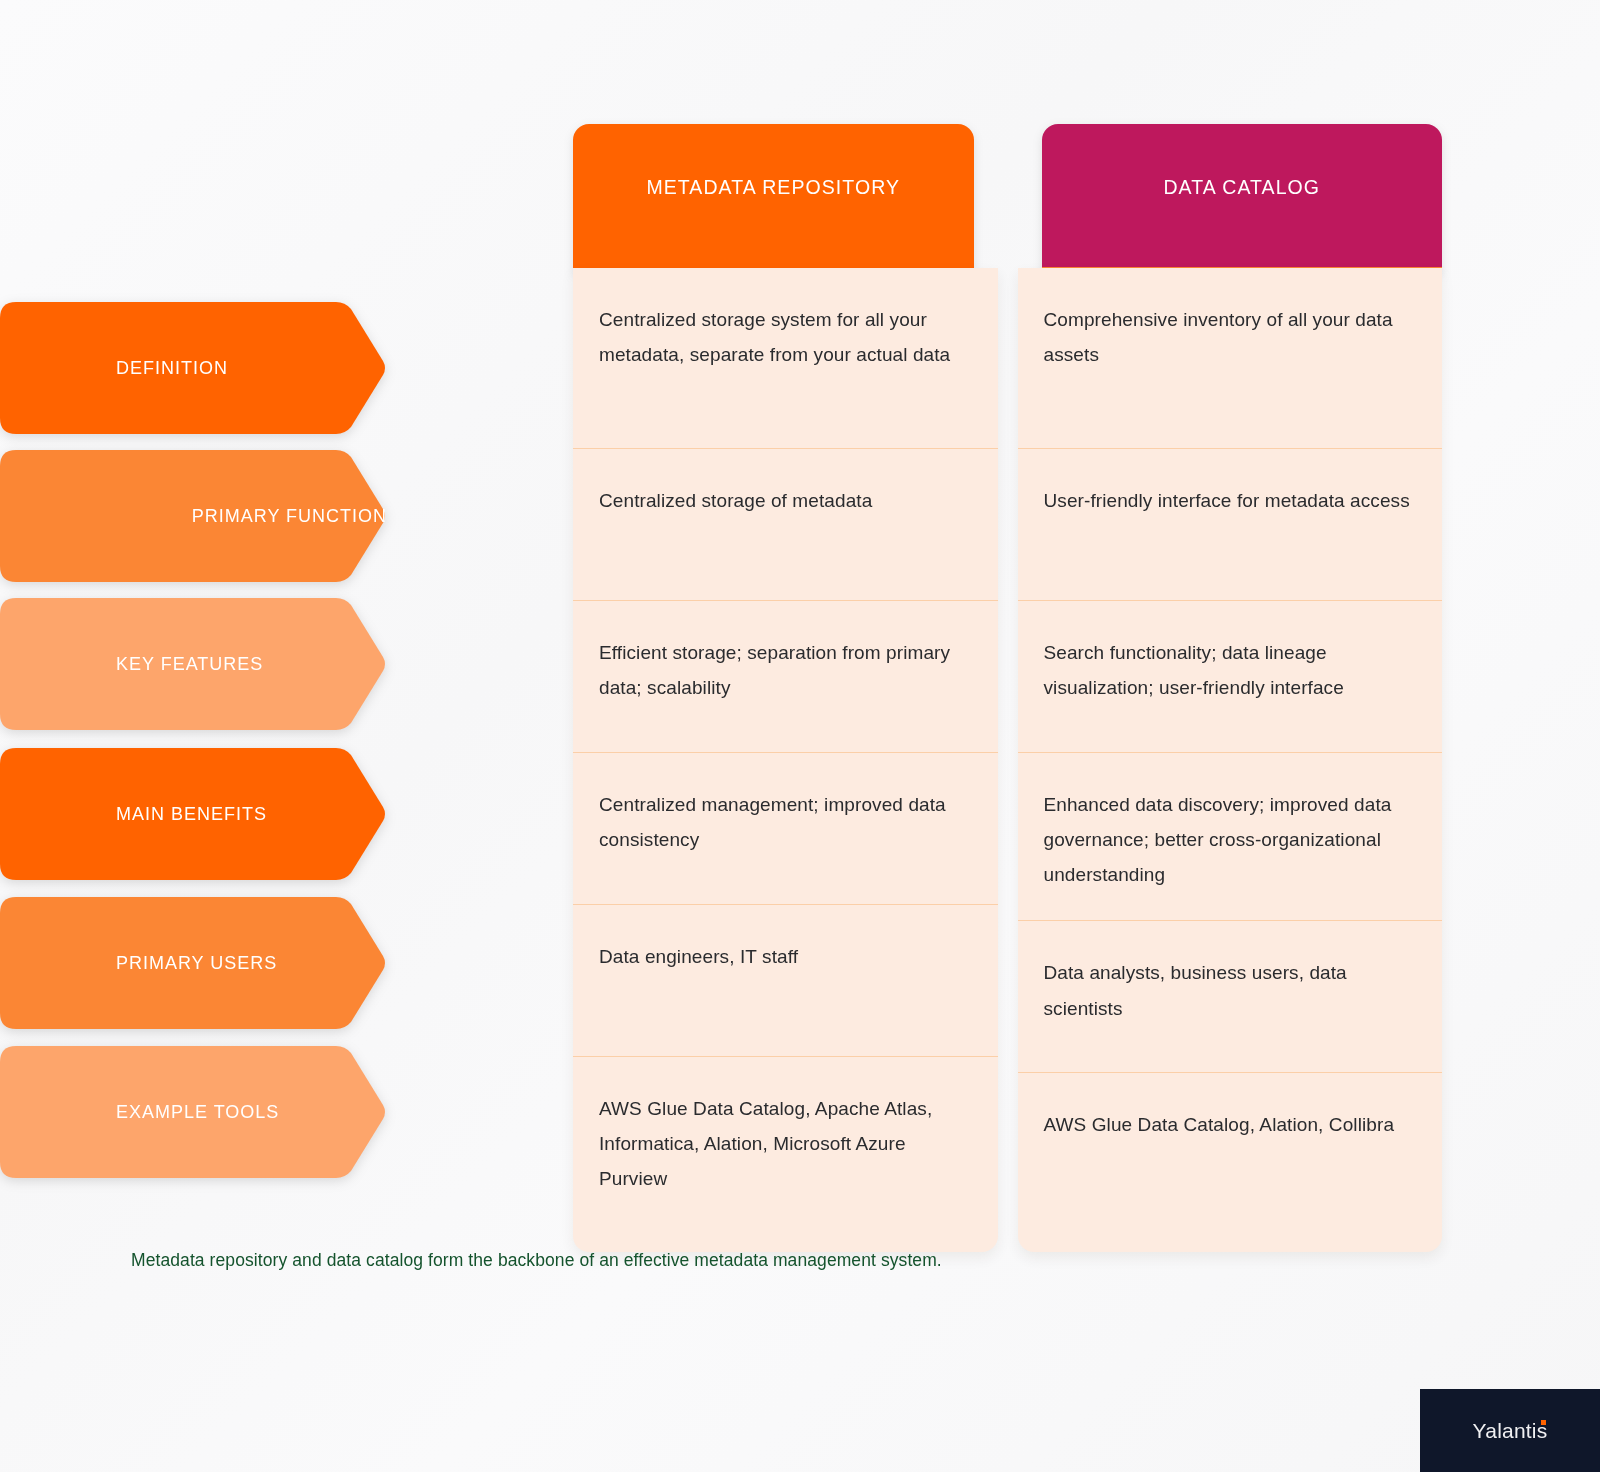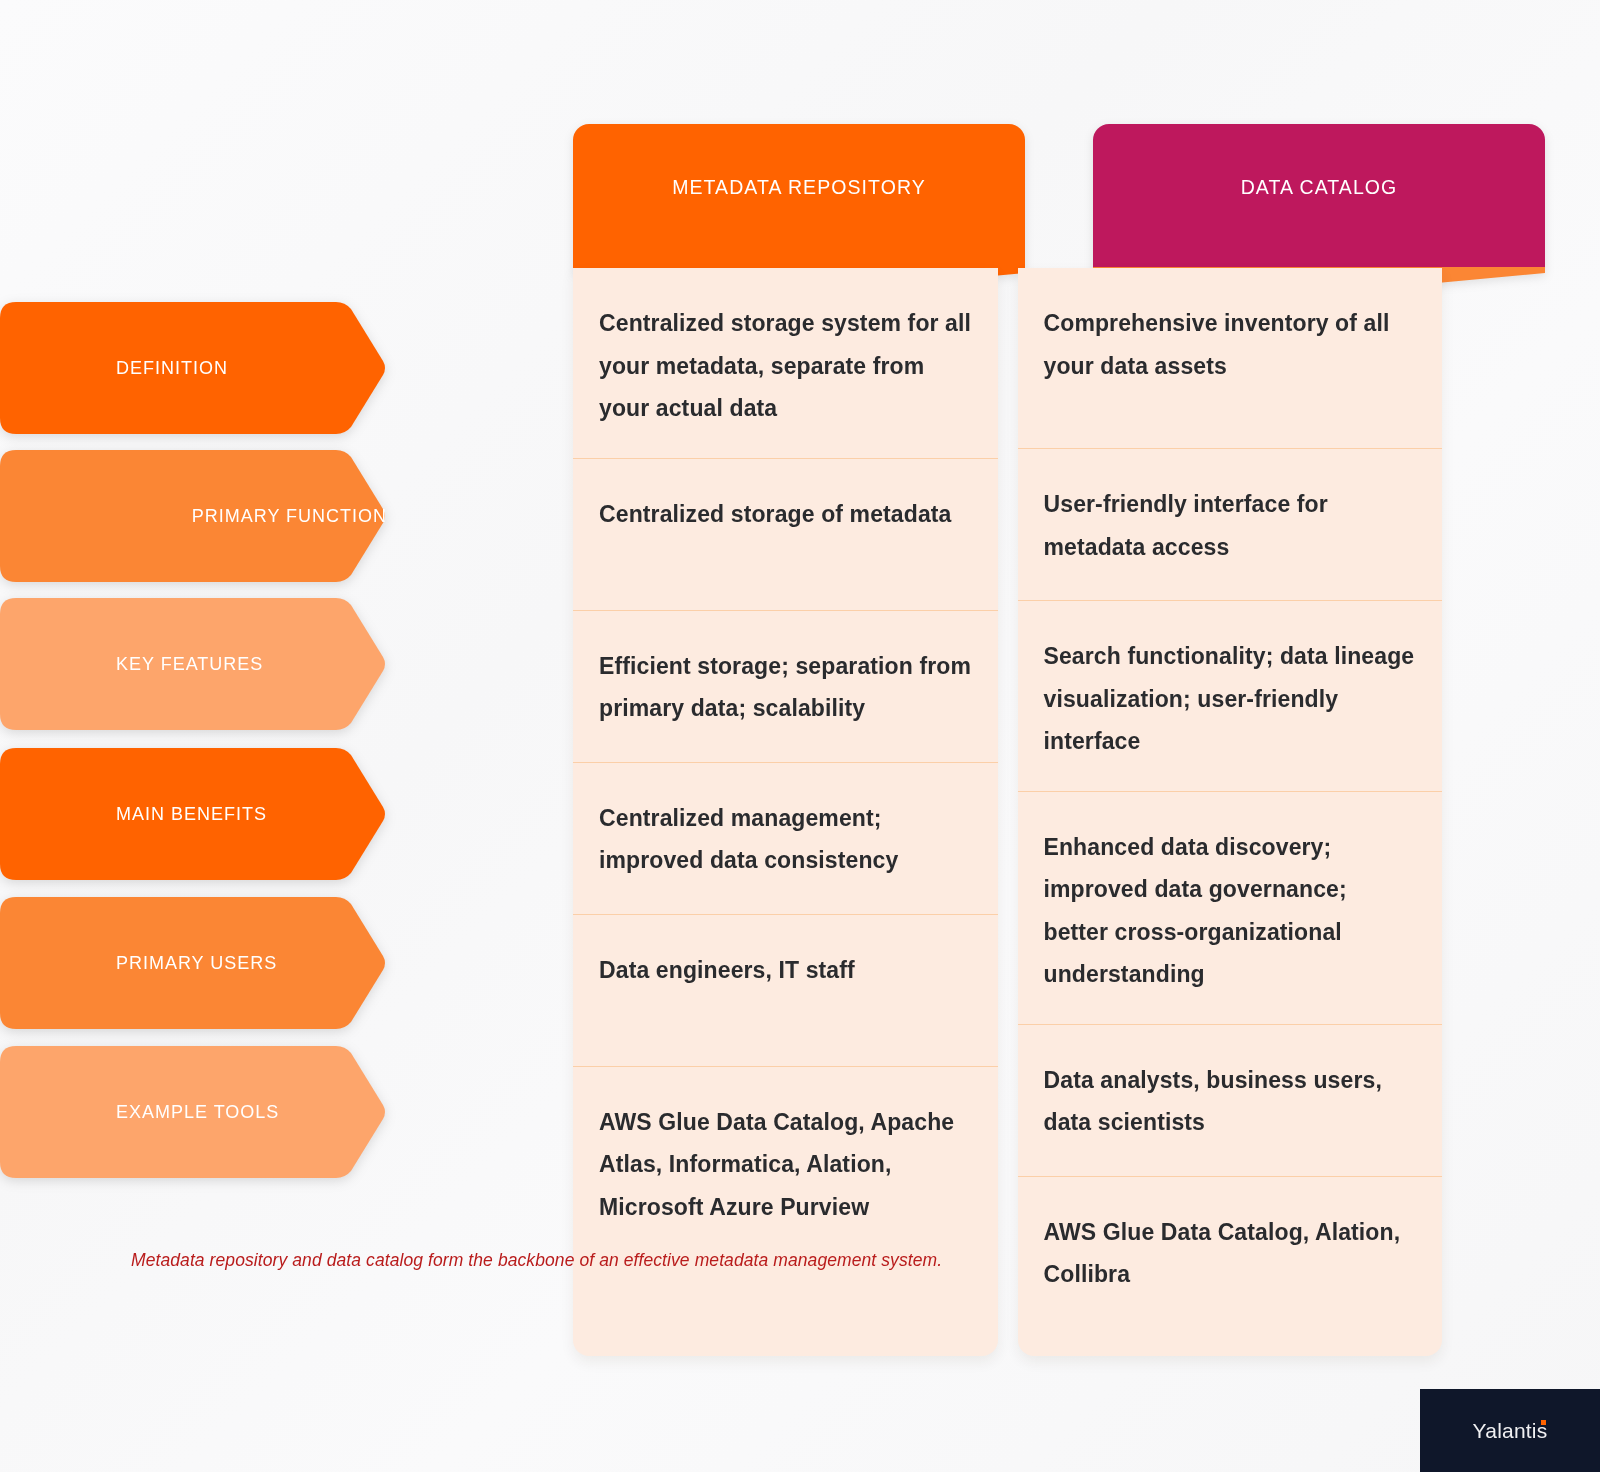--- a/index.html
+++ b/index.html
@@ -22,21 +22,21 @@
     position:absolute;
     left:0; top:0;
     width:1600px; height:1472px;
   }
 
   
   .headrow {
     display:flex;
     gap:20px;
     margin-left:387px;
-    width:972px;
+    width:869px;
   }
 
   .banner {
     position:relative;
     flex:1 1 0;
     height:144px;
     border-radius:16px 16px 0 0;
     display:flex;
     align-items:center;
     justify-content:center;
@@ -73,24 +73,23 @@
     background:#FDEBE0;
     border-radius:0 0 16px 16px;
     box-shadow:0 6px 14px rgba(60,40,20,0.07);
     overflow:hidden;
   }
 
   .cell {
     padding:34px 26px 28px 26px;
     border-top:1.5px solid #FBCFA8;
     color:#2a2b2e;
-    font-size:23px;
+    font-size:19px;
     line-height:1.85;
     letter-spacing:0.005em;
-    font-weight:bold;
   }
   .cell:first-child { border-top:none; }
 
   
   .h0 { min-height:180px; }
   .h1 { min-height:152px; }
   .h2 { min-height:152px; }
   .h3 { min-height:152px; }
   .h4 { min-height:152px; }
   .h5 { min-height:180px; }
@@ -118,23 +117,22 @@
   .c-strong { fill:#FF6300; }
   .c-mid    { fill:#FB8634; }
   .c-light  { fill:#FDA56B; }
 
   
   .caption {
     position:absolute;
     left:131px;
     top:1250px;
     width:1200px;
-    font-style:italic;
     font-size:17.5px;
-    color:#b91c1c;
+    color:#14532d;
     letter-spacing:0.005em;
   }
 
   
   .badge {
     position:absolute;
     right:0;
     bottom:0;
     width:180px;
     height:83px;

